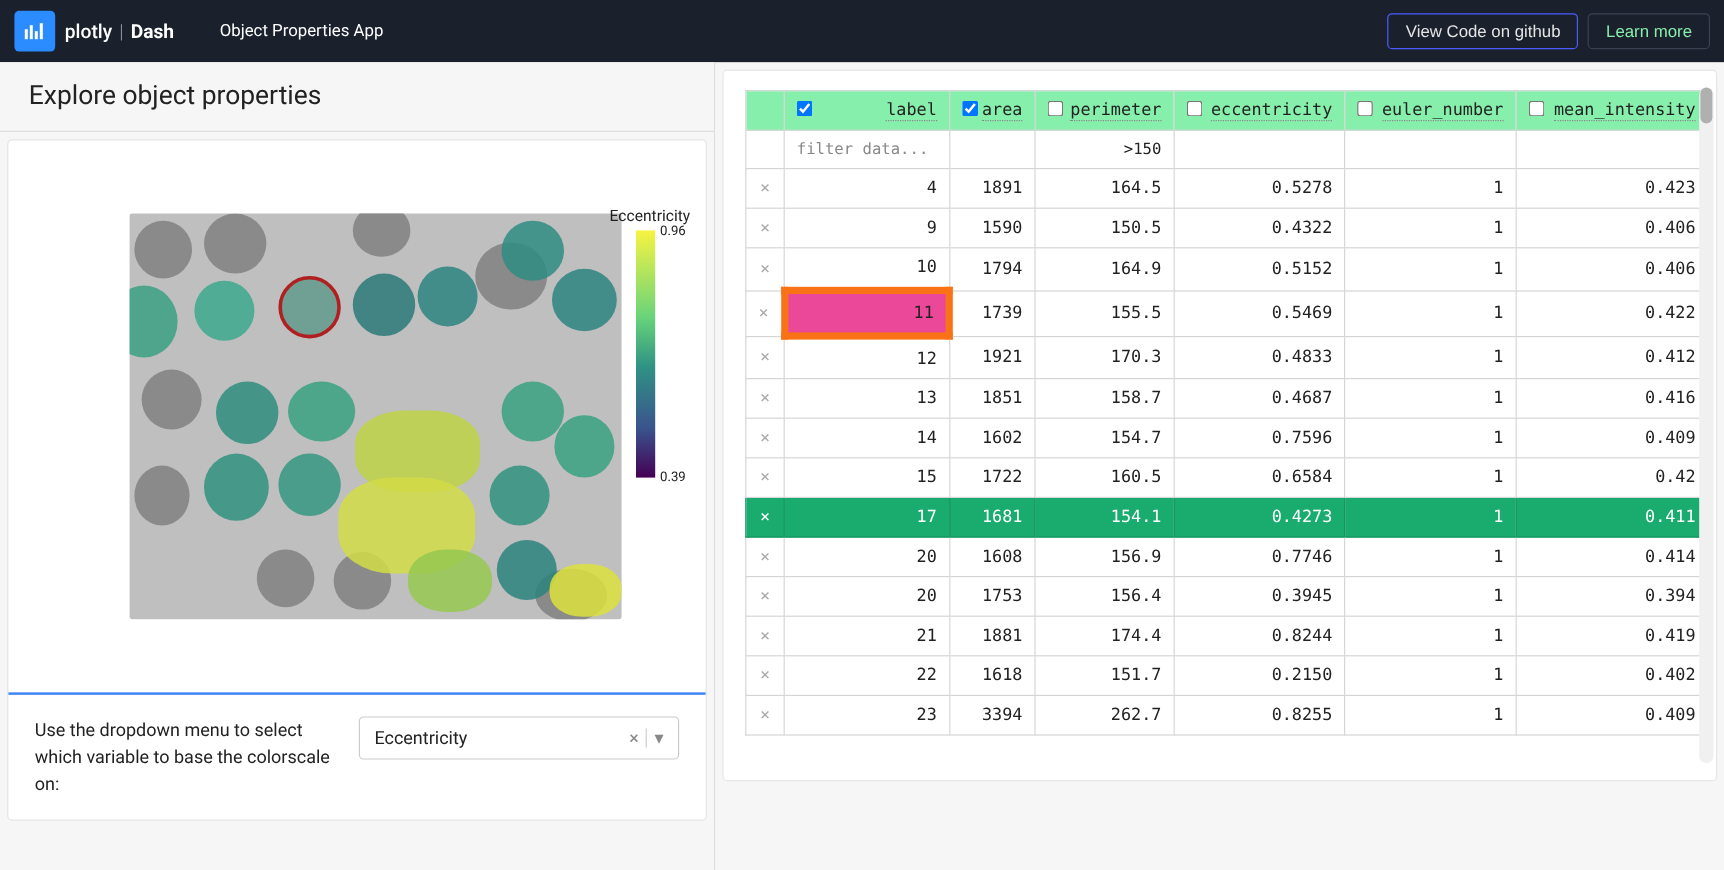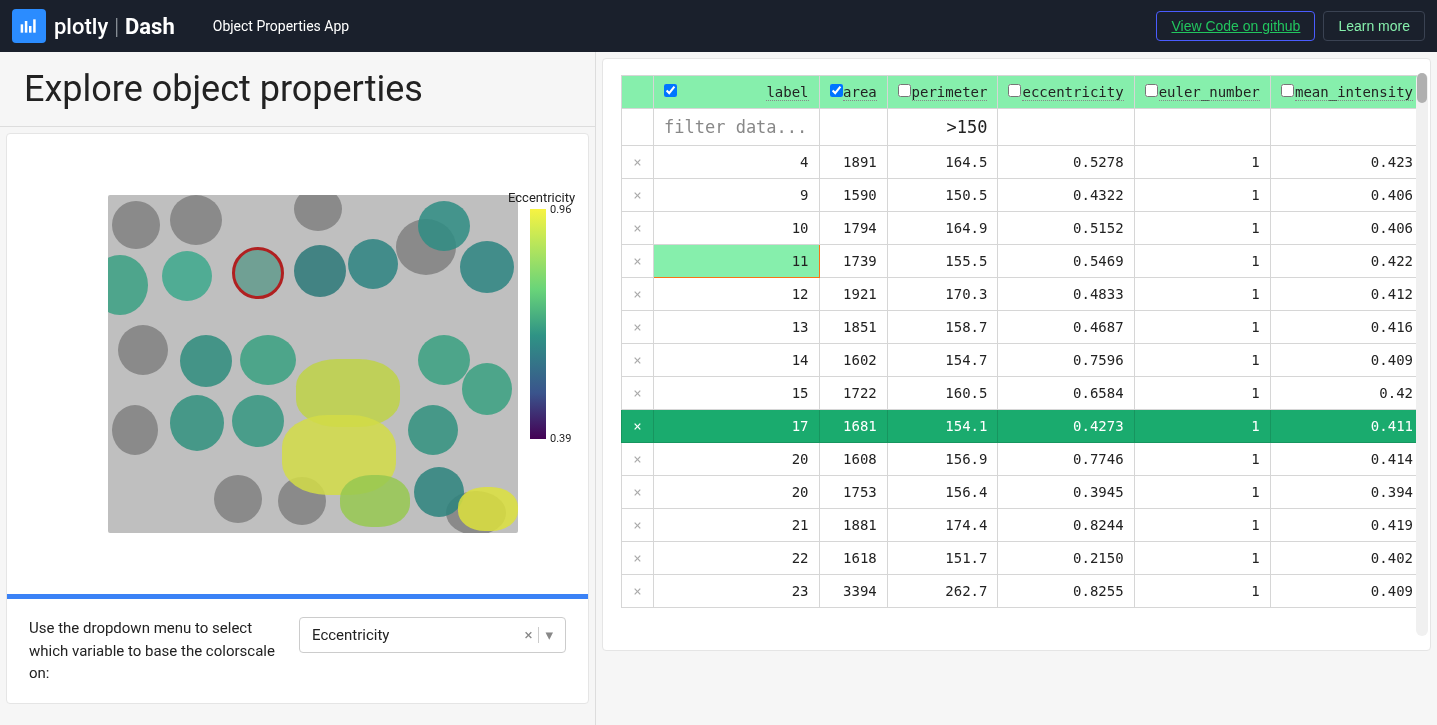--- a/index.html
+++ b/index.html
@@ -1,55 +1,55 @@
 <!DOCTYPE html>
 <html><head>
 <meta charset="utf-8">
 <style>
   * { box-sizing: border-box; margin: 0; padding: 0; }
   body { font-family: -apple-system, BlinkMacSystemFont, "Segoe UI", Roboto, Arial, sans-serif; width:1437px; height:725px; overflow:hidden; background:#fff; color:#222; }
   .navbar { background:#1a202c; height:52px; display:flex; align-items:center; padding:0 12px; gap:8px; }
   .logo-box { width:34px; height:34px; background:#2b8cff; border-radius:4px; display:flex; align-items:center; justify-content:center; }
   .logo-box svg { width:20px; height:20px; }
-  .brand { color:#fff; font-size:22px; font-weight:500; display:flex; align-items:flex-start; gap:6px; }
+  .brand { color:#fff; font-size:16px; font-weight:500; display:flex; align-items:flex-start; gap:6px; }
   .brand .thin { font-weight:700; }
   .brand .divider { color:#9aa0a6; font-weight:300; }
   .app-title { color:#fff; font-size:14px; margin-left:30px; }
   .nav-buttons { margin-left:auto; display:flex; gap:8px; }
   .nav-btn { background:transparent; border:1px solid #3a4252; color:#86efac; padding:6px 14px; border-radius:4px; font-size:14px; cursor:pointer; }
-  .nav-btn.primary { border-color:#4a5cff; color:#22c55e;text-decoration:underline; }
+  .nav-btn.primary { border-color:#4a5cff; color:#e5e5e5; }
 
   .layout { display:flex; height:calc(100% - 52px); }
   .left-col { width:596px; border-right:1px solid #ddd; background:#f6f6f6; }
   .right-col { flex:1; background:#f6f6f6; position:relative; }
 
-  .panel-header { padding:16px 24px; font-size:36px; font-weight:400; border-bottom:1px solid #ddd; background:#f6f6f6; }
+  .panel-header { padding:16px 24px; font-size:22px; font-weight:400; border-bottom:1px solid #ddd; background:#f6f6f6; }
   .panel-body-left { background:#fff; margin:6px; border:1px solid #e5e5e5; border-radius:4px; padding:0; }
   .graph-area { height:460px; position:relative; display:flex; align-items:center; justify-content:center; }
   .cell-img { width:410px; height:338px; background:#bfbfbf; position:relative; border-radius:2px; overflow:hidden; margin-left:30px; }
   .blob { position:absolute; border-radius:50%; }
   .colorbar-wrap { position:absolute; right:20px; top:56px; width:60px; text-align:left; font-size:12px; }
   .colorbar-title { font-size:13px; text-align:center; margin-bottom:4px; }
-  .colorbar { width:16px; height:230px; margin:0 auto; background:linear-gradient(to bottom,#f7f342 0%, #69d479 35%, #2f9385 55%, #3a548c 80%, #440154 100%); position:relative; }
+  .colorbar { width:16px; height:206px; margin:0 auto; background:linear-gradient(to bottom,#f7f342 0%, #69d479 35%, #2f9385 55%, #3a548c 80%, #440154 100%); position:relative; }
   .cb-max { position:absolute; left:20px; top:-6px; font-size:11px; }
   .cb-min { position:absolute; left:20px; bottom:-6px; font-size:11px; }
 
-  .dropdown-section { border-top:5px solid #3b82f6; padding:18px 22px; display:flex; align-items:flex-start; gap:20px; }
+  .dropdown-section { border-top:2px solid #3b82f6; padding:18px 22px; display:flex; align-items:flex-start; gap:20px; }
   .dropdown-section .hint { font-size:15px; line-height:1.5; max-width:250px; }
   .dropdown { flex:1; border:1px solid #ccc; border-radius:4px; background:#fff; padding:8px 12px; display:flex; align-items:center; font-size:15px; cursor:pointer; }
   .dropdown .caret { margin-left:auto; display:flex; align-items:center; gap:6px; color:#888; }
 
   .table-wrap { background:#fff; margin:6px; border:1px solid #e5e5e5; border-radius:4px; padding:16px 6px 6px 18px; height:calc(100% - 80px); overflow:hidden; position:relative; }
   table { border-collapse:collapse; width:100%; font-family: ui-monospace, SFMono-Regular, Menlo, Consolas, monospace; font-size:14px; }
   th, td { border:1px solid #d6d6d6; padding:8px 10px; text-align:right; white-space:nowrap; }
   th { font-weight:400; background:#86efac; border-bottom:1px dotted #888; }
   th input[type=checkbox]{ float:left; }
   .del-cell { width:32px; text-align:center; color:#aaa; cursor:pointer; font-size:14px; }
-  .filter-row td { color:#888; font-size:17px; }
-  .row-highlight-pink td.label-cell { background:#86efac; border:1px solid #f97316;margin-left:16px; }
+  .filter-row td { color:#888; font-size:13px; }
+  .row-highlight-pink td.label-cell { background:#ec4899; border:6px solid #f97316;margin-left:16px; }
   .row-highlight-green td { background:#1aab6e; color:#fff; border-color:#17955f; }
   .row-highlight-green .del-cell { color:#fff; }
   .label-cell { }
   .scroll-indicator { position:absolute; right:2px; top:14px; bottom:14px; width:12px; background:#f0f0f0; border-radius:6px; }
   .scroll-thumb { position:absolute; left:1px; right:1px; top:0; height:30px; background:#b0b0b0; border-radius:5px; }
 </style>
 </head>
 <body>
 
 <div class="navbar">

